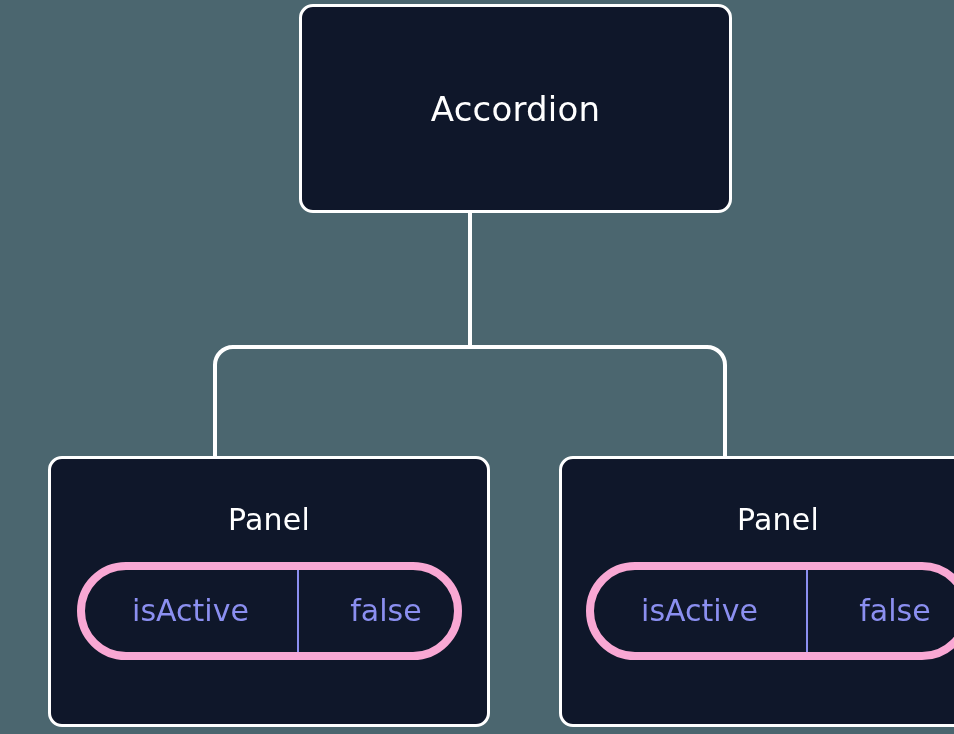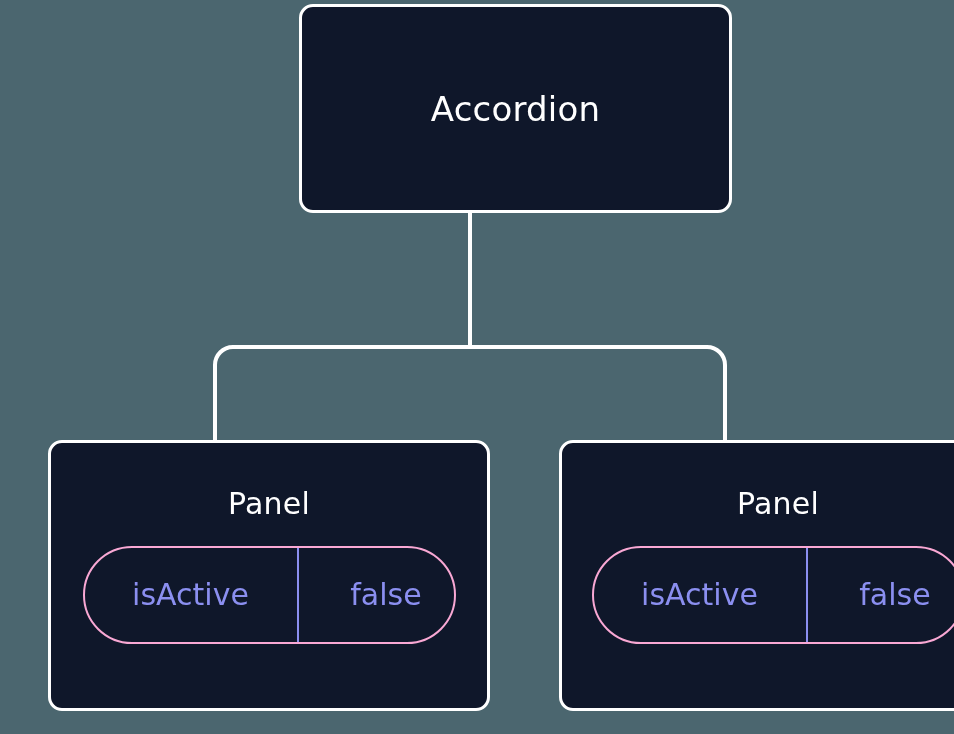--- a/index.html
+++ b/index.html
@@ -41,21 +41,21 @@
     margin-left: 46px;
   }
   .node-root {
     left: 253px;
     top: 4px;
     width: 433px;
     height: 209px;
     justify-content: center;
   }
   .node-child {
-    top: 440px;
+    top: 456px;
     height: 271px;
     justify-content: flex-start;
     padding-top: 46px;
   }
   .node-child-left  { left: 2px;   width: 442px; }
   .node-child-right { left: 513px; width: 438px; }
 
   .node-title {
     color: #ffffff;
     font-size: 34px;
@@ -67,21 +67,21 @@
     font-size: 30px;
   }
 
   
   .prop-pill {
     margin-top: 27px;
     display: flex;
     align-items: stretch;
     height: 98px;
     box-sizing: border-box;
-    border: 2px solid #f9a8d4;
+    border: 8px solid #f9a8d4;
     border-radius: 49px;
     overflow: hidden;
     text-align: right;
   }
   .prop-key, .prop-value {
     display: flex;
     align-items: center;
     justify-content: center;
     color: #8b8ff0;
     font-size: 30px;

